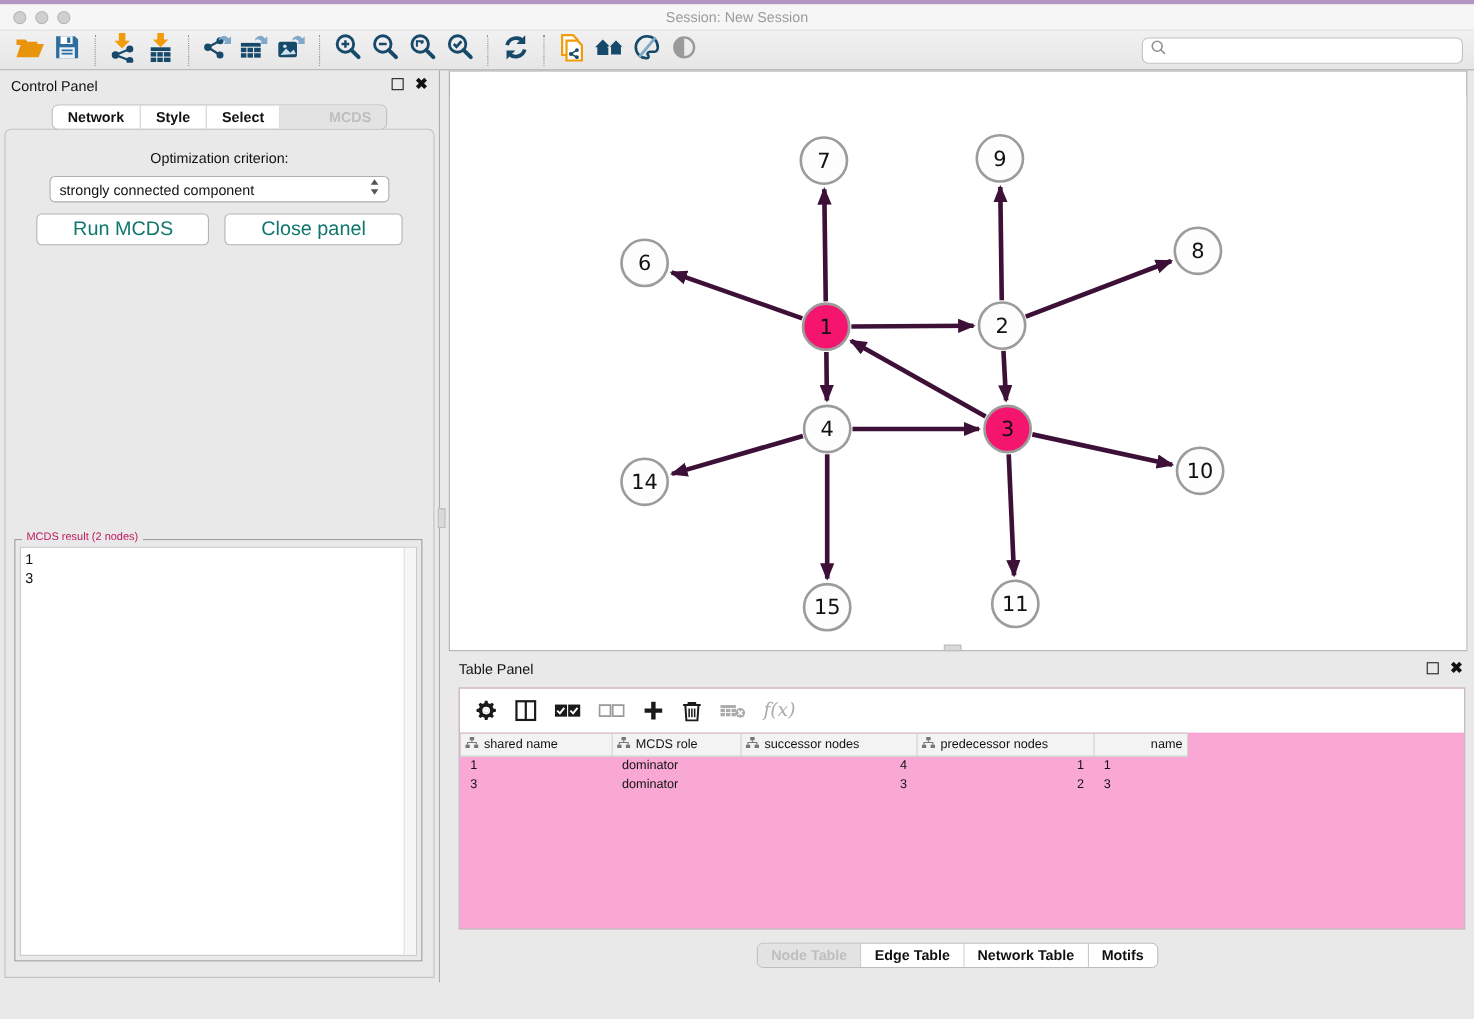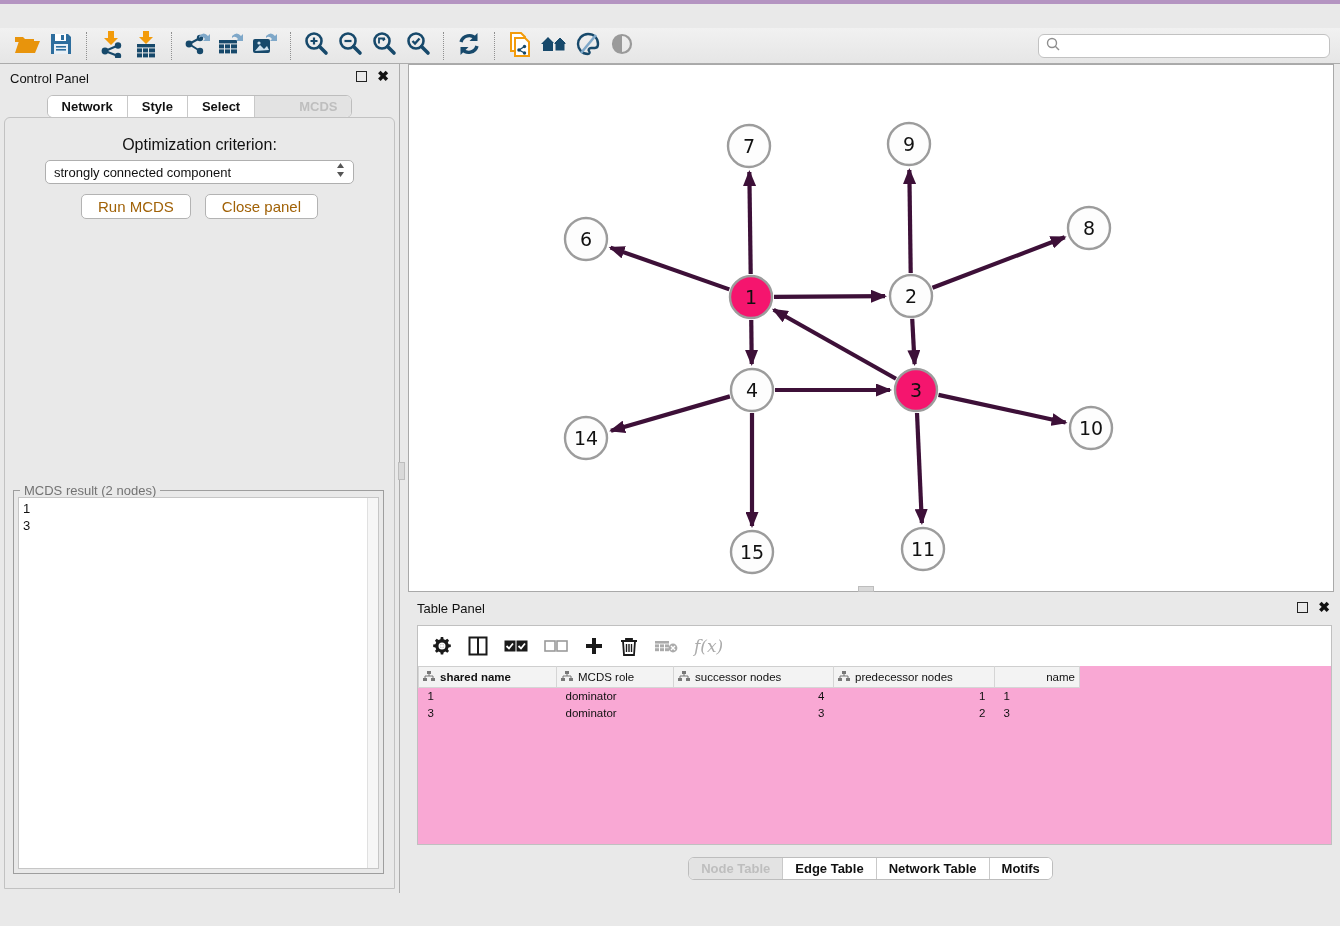--- a/index.html
+++ b/index.html
@@ -27,28 +27,28 @@
   .float-box { width:11px; height:11px; border:1.5px solid #222; background:transparent; }
   .close-x { font-size:14px; font-weight:bold; color:#111; line-height:11px; }
 
   .cp-tabs { position:absolute; left:0; top:31px; width:100%; display:flex; justify-content:center;text-align:center; }
   .seg-group { display:flex; border:1px solid #BDBDBD; border-radius:6px; overflow:hidden; background:#fff; }
   .seg { padding:3px 14px; font-size:13px; font-weight:bold; color:#111; background:#fff; border-right:1px solid #C9C9C9; cursor:default; }
   .seg:last-child { border-right:none; }
   .seg.disabled { background:#E3E3E3; color:#BEBEBE; font-weight:bold;padding-left:44px; }
 
   .cp-inner { position:absolute; left:4px; right:4px; top:53px; bottom:4px; border:1px solid #C2C2C2; border-radius:6px 6px 0 0; background:#E9E9E9; }
-  .opt-label { position:absolute; left:0; right:0; top:18px; text-align:center; font-size:16px; color:#111; }
+  .opt-label { position:absolute; left:0; right:0; top:18px; text-align:center; font-size:13px; color:#111; }
   .dropdown { position:absolute; left:40px; right:40px; top:42px; height:24px; background:#fff; border:1px solid #AFAFAF; border-radius:5px; display:flex; align-items:center; padding:0 8px; }
   .dropdown .dd-value { flex:1; font-size:13px; color:#111; }
   .btn-row { position:absolute; left:0; right:0; top:76px; display:flex; justify-content:center; gap:14px; }
-  .mac-btn { background:#fff; border:1px solid #B3B3B3; border-radius:5px; font-size:15px; color:#a16207; padding:3px 16px; font-family:"Liberation Sans",sans-serif; }
+  .mac-btn { background:#fff; border:1px solid #B3B3B3; border-radius:5px; font-size:18px; color:#0f766e; padding:3px 32px; font-family:"Liberation Sans",sans-serif; }
 
   .result-fieldset { position:absolute; left:8px; right:10px; top:372px; bottom:14px; border:1px solid #9E9E9E; }
-  .result-legend { position:absolute; top:-8px; left:6px; background:#E9E9E9; padding:0 4px; font-size:13px; color:#737373; }
+  .result-legend { position:absolute; top:-8px; left:6px; background:#E9E9E9; padding:0 4px; font-size:10px; color:#be185d; }
   .result-area { position:absolute; left:4px; right:4px; top:6px; bottom:4px; background:#fff; border:1px solid #C6C6C6; font-size:13px; color:#111; padding:2px 4px; line-height:17px; }
   .result-scroll { position:absolute; right:0; top:0; bottom:0; width:11px; background:#F6F6F6; border-left:1px solid #E0E0E0; }
 
   
   .net-window { position:absolute; left:408px; top:64px; width:926px; height:528px; border:1px solid #A9A9A9; background:#fff; }
   .net-titlebar { position:absolute; left:0; top:0; width:100%; height:23px; background:linear-gradient(#F7F7F7,#EDEDED); border-bottom:1px solid #BDBDBD; }
   .net-titlebar .win-title { position:absolute; left:0; right:0; top:4px; text-align:center; font-size:13px; color:#111; }
   .traffic { position:absolute; left:8px; top:5px; display:flex; gap:7px; }
   .light { width:13px; height:13px; border-radius:50%; display:flex; align-items:center; justify-content:center; }
   .light svg { display:block; }
@@ -81,20 +81,28 @@
   .memory-btn { position:absolute; right:12px; top:4px; height:24px; background:#fff; border:1px solid #B9B9B9; border-radius:3px; display:flex; align-items:center; gap:6px; padding:0 10px; font-size:12px; color:#111; }
   .mem-dot { width:12px; height:12px; border-radius:50%; background:#2E9E44; }
 </style>
 </head>
 <body>
 
 <div class="app">
 
   <div class="desktop-strip"></div>
 
+  <div class="titlebar">
+    <div class="tl-dots">
+      <div class="tl-dot"></div>
+      <div class="tl-dot"></div>
+      <div class="tl-dot"></div>
+    </div>
+    <div class="win-title">Session: New Session</div>
+  </div>
 
   <div class="toolbar">
     <div class="tb-btn">
         <span>
       <svg width="28" height="24" viewBox="0 0 28 24">
             <path d="M2 5 h8 l2 2 h9 v3 h-19z" fill="#E8940C"></path>
             <path d="M2 21 L6 9 h21 l-5 12z" fill="#E8940C"></path>
           </svg></span>
     </div>
     <div class="tb-btn">
@@ -446,21 +454,21 @@
               </g>
               <circle cx="19" cy="10" r="4.4" fill="#ABABAB"></circle>
               <path d="M17 8 l4 4 M21 8 l-4 4" stroke="#fff" stroke-width="1.4"></path>
             </svg>
         </span>
         <span class="fx-label">f(x)</span>
       </div>
       <table class="tbl">
         <thead>
             <tr id="tbl-head-row">
-              <th class="" style="width: 138px; font-weight: bold;">
+              <th class="" style="width: 138px;">
                 <span class="th-inner">
                   <span><svg width="12" height="11" viewBox="0 0 12 11">
                       <g fill="#777">
                         <rect x="4" y="0" width="4" height="3"></rect>
                         <rect x="0" y="7" width="4" height="3"></rect>
                         <rect x="8" y="7" width="4" height="3"></rect>
                       </g>
                       <path d="M6 3 V5 M2 7 V5 H10 V7" stroke="#777" stroke-width="1" fill="none"></path>
                     </svg></span>
                   <span>shared name</span>

